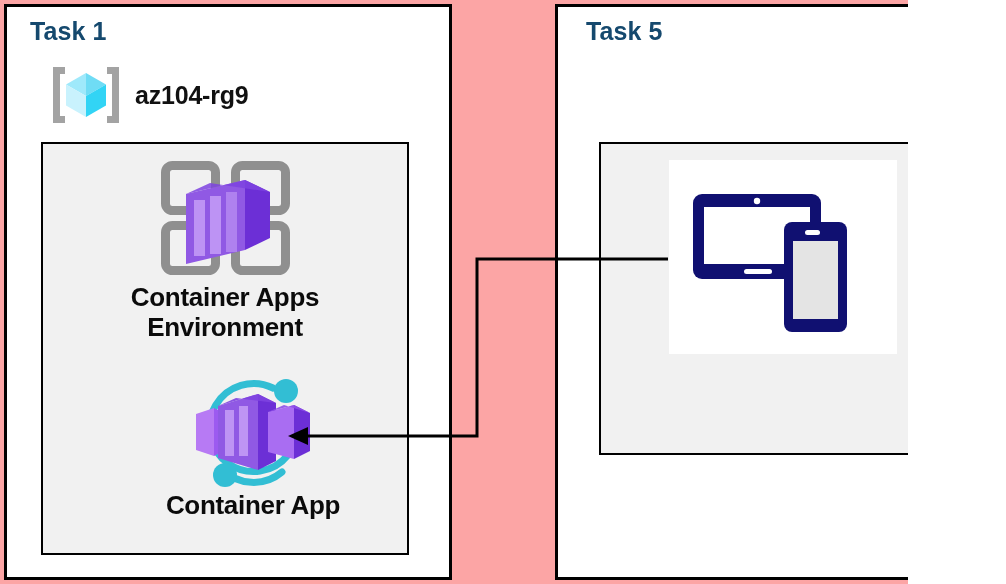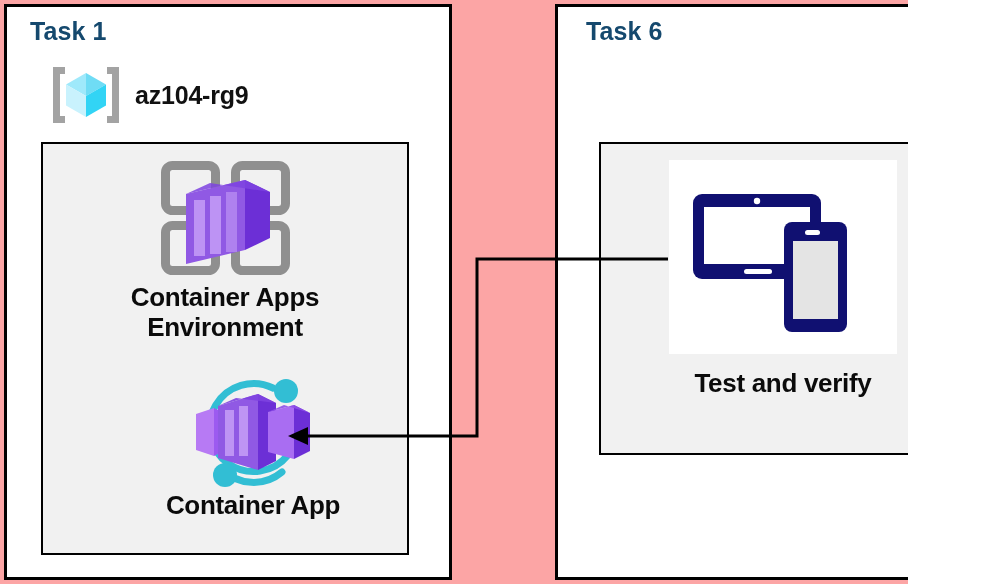--- a/index.html
+++ b/index.html
@@ -192,40 +192,39 @@
           <path d="M116 33 L132 41 L132 79 L116 87 Z" fill="#6c2fd6"></path>
           <path d="M90 40 L106 33 L132 41 L116 33 Z" fill="#8e4fe8" opacity="0.9"></path>
         </svg>
       </span>
       <div class="res-caption">Container App</div>
     </div>
   </div>
 
   <div id="task2-panel" class="task-panel"></div>
 
-  <div id="task2-title" class="task-title">Task 6</div>
+  <div id="task2-title" class="task-title">Task 5</div>
 
   <div id="verify-box" class="inner-box">
     <div id="verify-block" class="res-block">
       <div id="devices-plate">
         <span class="icon-wrap">
           <svg width="190" height="160" viewBox="0 0 190 160" xmlns="http://www.w3.org/2000/svg">
 
             <rect x="5" y="17" width="128" height="85" rx="9" fill="#101071"></rect>
             <rect x="16" y="30" width="106" height="57" fill="#ffffff"></rect>
             <circle cx="69" cy="24" r="3.2" fill="#ffffff"></circle>
             <rect x="56" y="92" width="28" height="5" rx="2.5" fill="#ffffff"></rect>
 
             <rect x="96" y="45" width="63" height="110" rx="8" fill="#101071"></rect>
             <rect x="105" y="64" width="45" height="78" fill="#e4e4e4"></rect>
             <rect x="117" y="53" width="15" height="5" rx="2.5" fill="#ffffff"></rect>
           </svg>
         </span>
       </div>
-      <div class="res-caption" style="margin-top:14px;">Test and verify</div>
     </div>
   </div>
 
   <svg id="connector" viewBox="0 0 1006 584" xmlns="http://www.w3.org/2000/svg">
     <g>
       <path d="M 668 259 L 477 259 L 477 436 L 300 436" fill="none" stroke="#000000" stroke-width="3"></path>
       <polygon points="288,436 308,427 308,445" fill="#000000"></polygon>
     </g>
   </svg>
 

